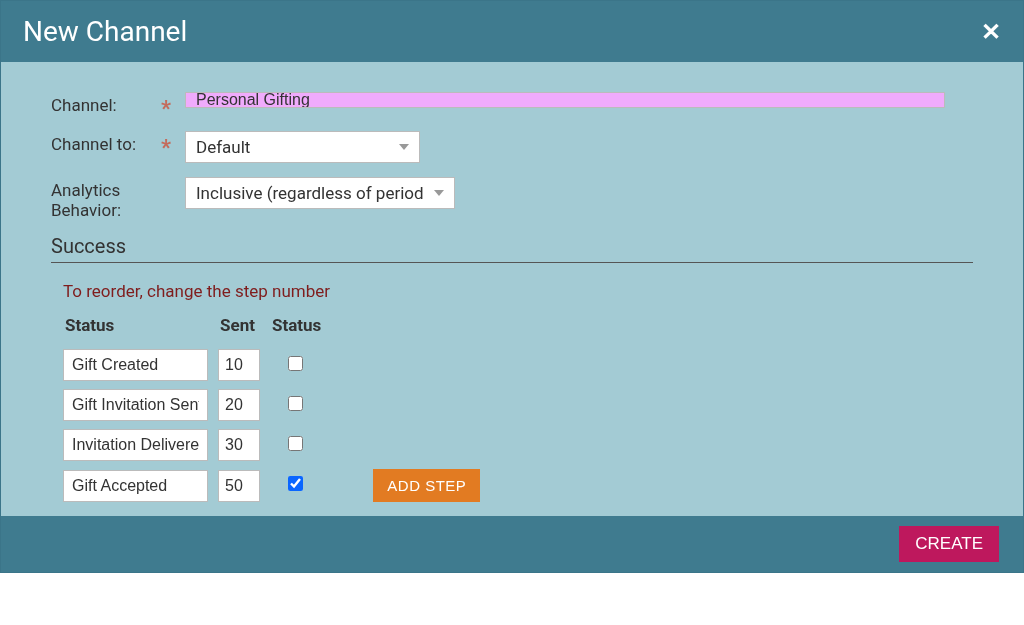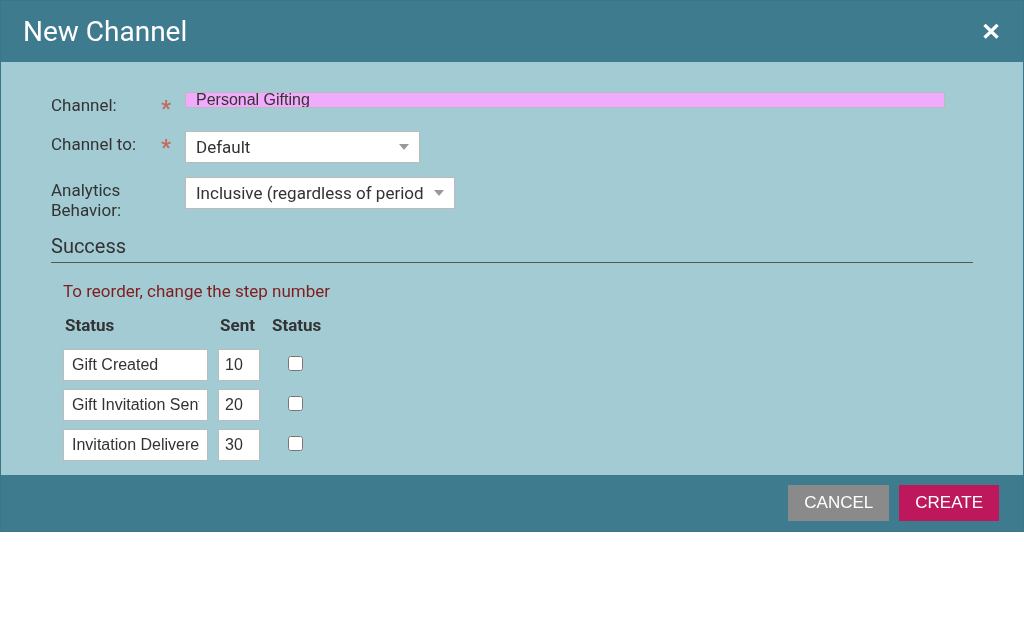--- a/index.html
+++ b/index.html
@@ -245,23 +245,28 @@
               <td><input type="text" class="step-input" value="20" style=""></td>
               <td class="success-cell"><input type="checkbox" class="checkbox" style=""></td>
               <td></td>
             </tr>
             <tr>
               <td><input type="text" class="status-input" value="Invitation Delivered" style=""></td>
               <td><input type="text" class="step-input" value="30" style=""></td>
               <td class="success-cell"><input type="checkbox" class="checkbox" style=""></td>
               <td></td>
             </tr>
+            <tr>
+              <td><input type="text" class="status-input" value="Gift Accepted" style=""></td>
+              <td><input type="text" class="step-input" value="50" style=""></td>
+              <td class="success-cell"><input type="checkbox" class="checkbox" checked="" style=""></td>
+              <td style="padding-left: 40px;"><button class="add-step-btn">ADD STEP</button></td>
+            </tr>
           </tbody>
       </table>
     </div>
   </div>
 
   <div class="modal-footer">
-    <button class="btn btn-cancel">CANCEL</button>
     <button class="btn btn-create">CREATE</button>
   </div>
 
 </div>
 
 </body></html>

